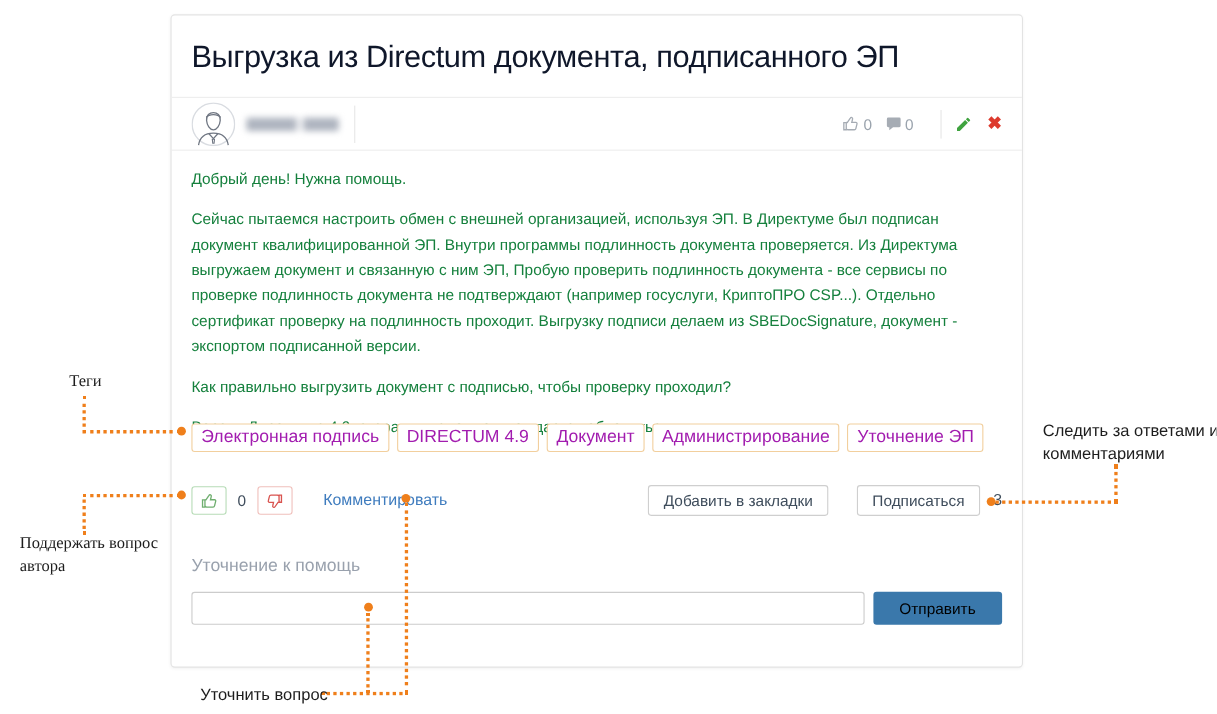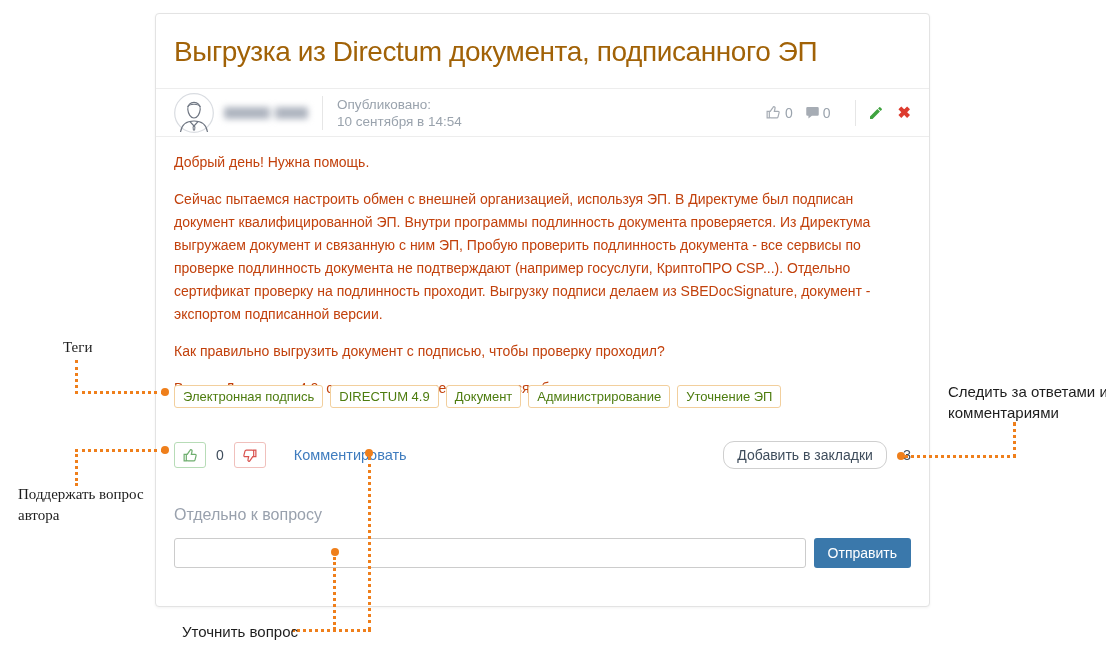--- a/index.html
+++ b/index.html
@@ -8,21 +8,21 @@
     font-family:"Liberation Sans", sans-serif; overflow:hidden;
   }
   
   .card {
     position:absolute; left:155px; top:13px; width:775px; height:594px;
     background:#fff; border:1px solid #e3e3e3; border-radius:4px;
     box-shadow:0 1px 3px rgba(0,0,0,.05); box-sizing:border-box;
   }
   .title {
     position:absolute; left:18px; right:18px; top:22px; margin:0;
-    font-size:28px; font-weight:400; color:#a16207; letter-spacing:-0.4px;
+    font-size:28px; font-weight:400; color:#0f172a; letter-spacing:-0.4px;
     white-space:nowrap;
   }
   .author-row {
     position:absolute; left:0; right:0; top:74px; height:49px;
     border-top:1px solid #ededed; border-bottom:1px solid #ededed;
     display:flex; align-items:center; padding:0 18px; box-sizing:border-box;
   }
   .avatar { width:40px; height:40px; flex:0 0 auto; }
   .name-blur {
     width:84px; height:12px; margin-left:10px; border-radius:2px;
@@ -33,58 +33,58 @@
   .published { font-size:13.5px; line-height:17px; color:#9aa3ad; }
   .head-actions { margin-left:auto; display:flex; align-items:center; }
   .h-ico { color:#a6acb4; display:flex; align-items:center; }
   .h-count { color:#9aa3ad; font-size:14px; margin:0 12px 0 3px; }
   .h-count:last-of-type { margin-right:0; }
   .vsep2 { width:1px; height:26px; background:#e6e6e6; margin:0 12px; }
   .edit-btn, .del-btn { display:flex; align-items:center; cursor:pointer; }
   .del-btn { margin-left:14px; color:#dd3b2e; font-size:16px; font-weight:700; line-height:16px; }
   .body {
     position:absolute; left:18px; right:16px; top:137px;
-    font-size:14px; line-height:23px; color:#c2410c;
+    font-size:14px; line-height:23px; color:#15803d;
   }
   .body p { margin:0 0 14px; }
   .tags-row { position:absolute; left:18px; top:371px; display:flex; gap:7px; }
   .tag {
     border:1px solid #f2cf9d; border-radius:3px; padding:3px 8px;
-    font-size:13px; color:#4d7c0f; background:#fff; white-space:nowrap; cursor:pointer;
+    font-size:16px; color:#a21caf; background:#fff; white-space:nowrap; cursor:pointer;
   }
   .actions-row {
     position:absolute; left:18px; right:18px; top:427px; height:28px;
     display:flex; align-items:center;
   }
   .vote-btn {
     width:32px; height:26px; border-radius:3px; background:#fff;
     display:flex; align-items:center; justify-content:center; cursor:pointer; box-sizing:border-box;
   }
   .vote-up   { border:1px solid #b7dcb7; color:#6fae6f; }
   .vote-down { border:1px solid #f0c0bc; color:#d9534f; }
   .vote-count { margin:0 10px; color:#3f4d5c; font-size:14px; }
   .comment-link { margin-left:28px; color:#3f7cbe; font-size:14.5px; cursor:pointer; text-decoration:none; }
   .right-actions { margin-left:auto; display:flex; align-items:center; }
   .btn {
     border:1px solid #cfcfcf; border-radius:3px; background:#fff; color:#3f4d5c;
     font-size:14px; height:28px; padding:0 13px; cursor:pointer;
     font-family:"Liberation Sans", sans-serif;
   }
-  .bookmark-btn { margin-right:4px;border-radius:11px; }
+  .bookmark-btn { margin-right:26px; }
   .sub-count { margin-left:12px; color:#3f4d5c; font-size:14.5px; }
   .clarify-label { position:absolute; left:18px; top:492px; font-size:16px; color:#99a1ad; }
   .clarify-row { position:absolute; left:18px; right:18px; top:524px; display:flex; }
   .clarify-input {
     flex:1; height:30px; border:1px solid #cccccc; border-radius:3px;
     box-sizing:border-box; margin-right:8px; padding:0 8px; font-size:14px; color:#3f4d5c;
     font-family:"Liberation Sans", sans-serif;
   }
   .send-btn {
-    height:30px; background:#3a78ab; color:#ffffff; border:none; border-radius:3px;
-    padding:0 14px; font-size:14px; cursor:pointer; font-family:"Liberation Sans", sans-serif;
+    height:30px; background:#3a78ab; color:#000000; border:none; border-radius:3px;
+    padding:0 24px; font-size:14px; cursor:pointer; font-family:"Liberation Sans", sans-serif;
   }
   
   .ann-label { position:absolute; font-size:15px; color:#1d1d1d; line-height:21px; z-index:6; }
   .ann-tags-label    { left:63px;  top:337px;font-family:Liberation Serif, serif; }
   .ann-support-label { left:18px;  top:484px; width:152px;font-family:Liberation Serif, serif; }
   .ann-follow-label  { left:948px; top:381px; width:168px; }
   .ann-clarify-label { left:182px; top:621px; }
   .ann-line { position:absolute; z-index:5; border-color:#ef7f1b; }
   .l-tags      { left:75px;  top:360px; width:86px;  height:31px; border-left:3px dotted #ef7f1b; border-bottom:3px dotted #ef7f1b; }
   .l-support   { left:75px;  top:449px; width:86px;  height:34px; border-left:3px dotted #ef7f1b; border-top:3px dotted #ef7f1b; }
@@ -114,24 +114,20 @@
           <circle cx="20" cy="20" r="19.3" stroke="#d9dce1" stroke-width="1.2"></circle>
           <path d="M13.8 16.5c-1-9.5 13.4-9.5 12.4 0-.4 4.2-2.8 8.5-6.2 8.5s-5.8-4.3-6.2-8.5z" stroke="#707783" stroke-width="1.2"></path>
           <path d="M13.6 13.8c2.2-3.4 10.6-3.4 12.8 0" stroke="#707783" stroke-width="1.2"></path>
           <path d="M6.5 39c1.2-8.2 6.5-11 13.5-11s12.3 2.8 13.5 11" stroke="#707783" stroke-width="1.2"></path>
           <path d="M16 28.6l4 4.4 4-4.4" stroke="#707783" stroke-width="1.2"></path>
           <path d="M19 33.6h2l-.4 3.6h-1.2z" stroke="#707783" stroke-width="1"></path>
         </svg>
       </span>
       <span class="name-blur"></span>
       <span class="vsep"></span>
-      <span class="published">
-        <div>Опубликовано:</div>
-        <div>10 сентября в 14:54</div>
-      </span>
       <span class="head-actions">
         <span class="h-ico">
           <svg width="17" height="17" viewBox="0 0 24 24" fill="none" stroke="currentColor" stroke-width="1.7">
             <path d="M3 10.5h3.1v9.2H3z"></path>
             <path d="M6.1 18.8l2 .9h8.4c.9 0 1.7-.6 1.9-1.5l1.5-6a1.5 1.5 0 0 0-1.5-1.9h-5.2l1-4.3a1.6 1.6 0 0 0-2.9-1.3L7.4 10.4H6.1"></path>
           </svg>
         </span>
         <span class="h-count">0</span>
         <span class="h-ico">
           <svg width="15" height="15" viewBox="0 0 24 24" fill="currentColor">
@@ -174,25 +170,26 @@
       <span class="vote-count">0</span>
       <span class="vote-btn vote-down">
         <svg width="17" height="17" viewBox="0 0 24 24" fill="none" stroke="currentColor" stroke-width="1.7" style="transform:rotate(180deg)">
           <path d="M3 10.5h3.1v9.2H3z"></path>
           <path d="M6.1 18.8l2 .9h8.4c.9 0 1.7-.6 1.9-1.5l1.5-6a1.5 1.5 0 0 0-1.5-1.9h-5.2l1-4.3a1.6 1.6 0 0 0-2.9-1.3L7.4 10.4H6.1"></path>
         </svg>
       </span>
       <a class="comment-link">Комментировать</a>
       <span class="right-actions">
         <button class="btn bookmark-btn">Добавить в закладки</button>
+        <button class="btn">Подписаться</button>
         <span class="sub-count">3</span>
       </span>
     </div>
 
-    <div class="clarify-label">Отдельно к вопросу</div>
+    <div class="clarify-label">Уточнение к помощь</div>
     <div class="clarify-row">
       <input class="clarify-input" type="text" value="" style="">
       <button class="send-btn">Отправить</button>
     </div>
 
   </div>
 
   <div class="ann-label ann-tags-label">Теги</div>
   <div class="ann-label ann-support-label">Поддержать вопрос автора</div>
   <div class="ann-label ann-follow-label">Следить за ответами и комментариями</div>

